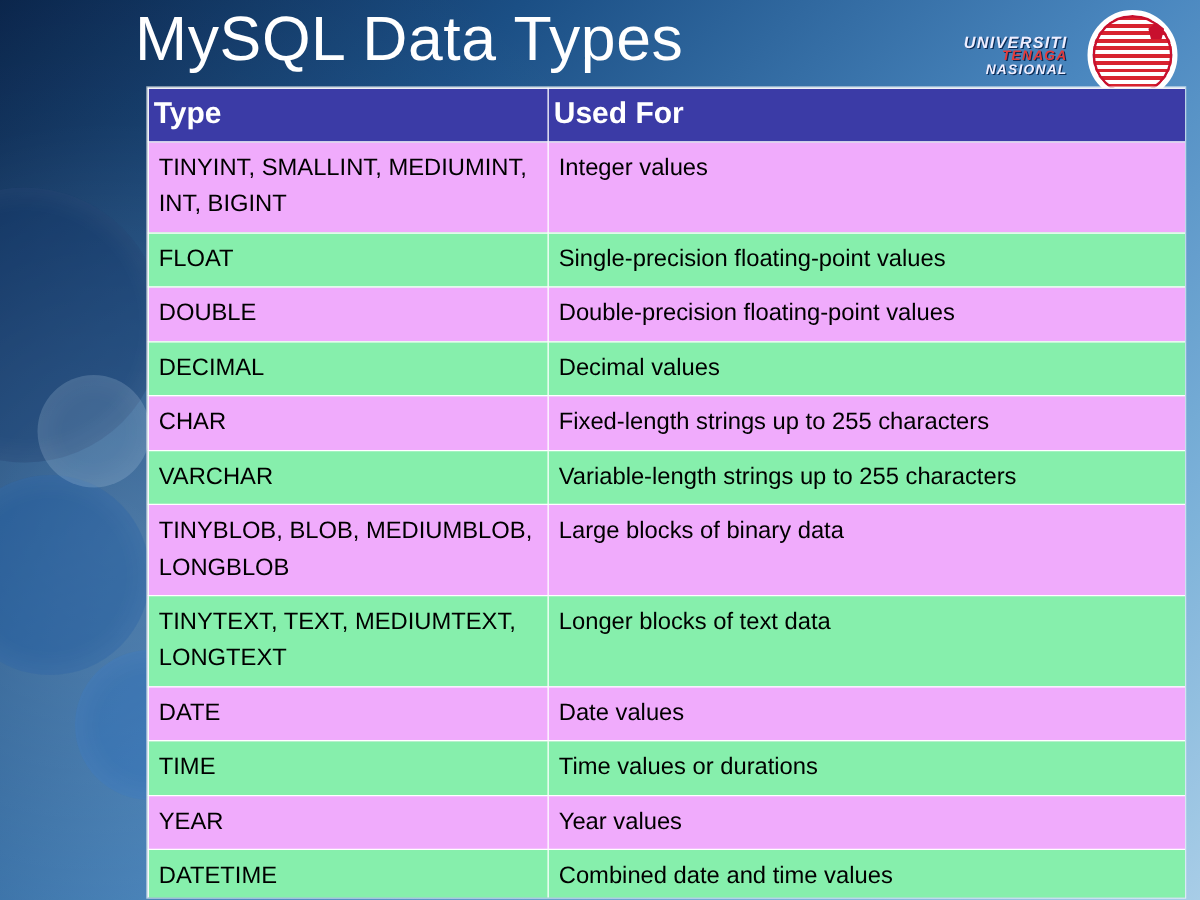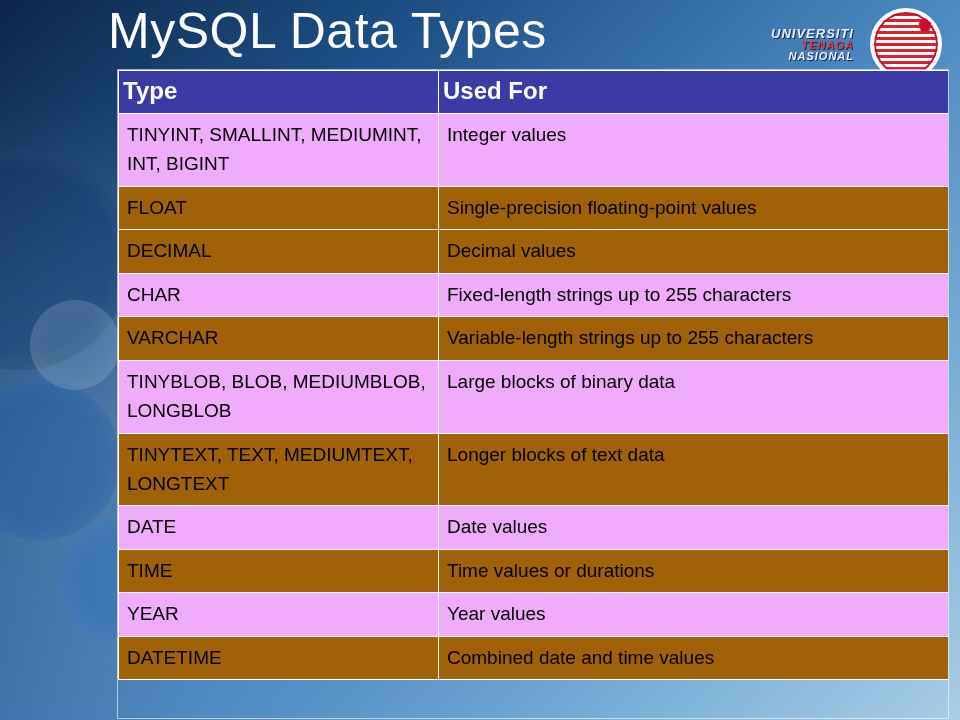--- a/index.html
+++ b/index.html
@@ -118,21 +118,21 @@
   }
   td {
     font-size: 19px;
     color: #000000;
     padding: 6px 8px 7px 8px;
     border: 1px solid #ffffff;
     vertical-align: top;
     line-height: 1.55;
   }
   tr.odd td  { background: #f0abfc; }
-  tr.even td { background: #a16207; }
+  tr.even td { background: #86efac; }
 </style>
 </head>
 <body>
 
 <div class="slide">
   <div class="bokeh">
     <div class="b1"></div>
       <div class="b2"></div>
       <div class="b3"></div>
       <div class="b4"></div>
@@ -163,20 +163,24 @@
       </thead>
       <tbody>
         <tr class="odd">
             <td>TINYINT, SMALLINT, MEDIUMINT, INT, BIGINT</td>
             <td>Integer values</td>
           </tr>
         <tr class="even">
             <td>FLOAT</td>
             <td>Single-precision floating-point values</td>
           </tr>
+        <tr class="odd">
+            <td>DOUBLE</td>
+            <td>Double-precision floating-point values</td>
+          </tr>
         <tr class="even">
             <td>DECIMAL</td>
             <td>Decimal values</td>
           </tr>
         <tr class="odd">
             <td>CHAR</td>
             <td>Fixed-length strings up  to 255 characters</td>
           </tr>
         <tr class="even">
             <td>VARCHAR</td>

